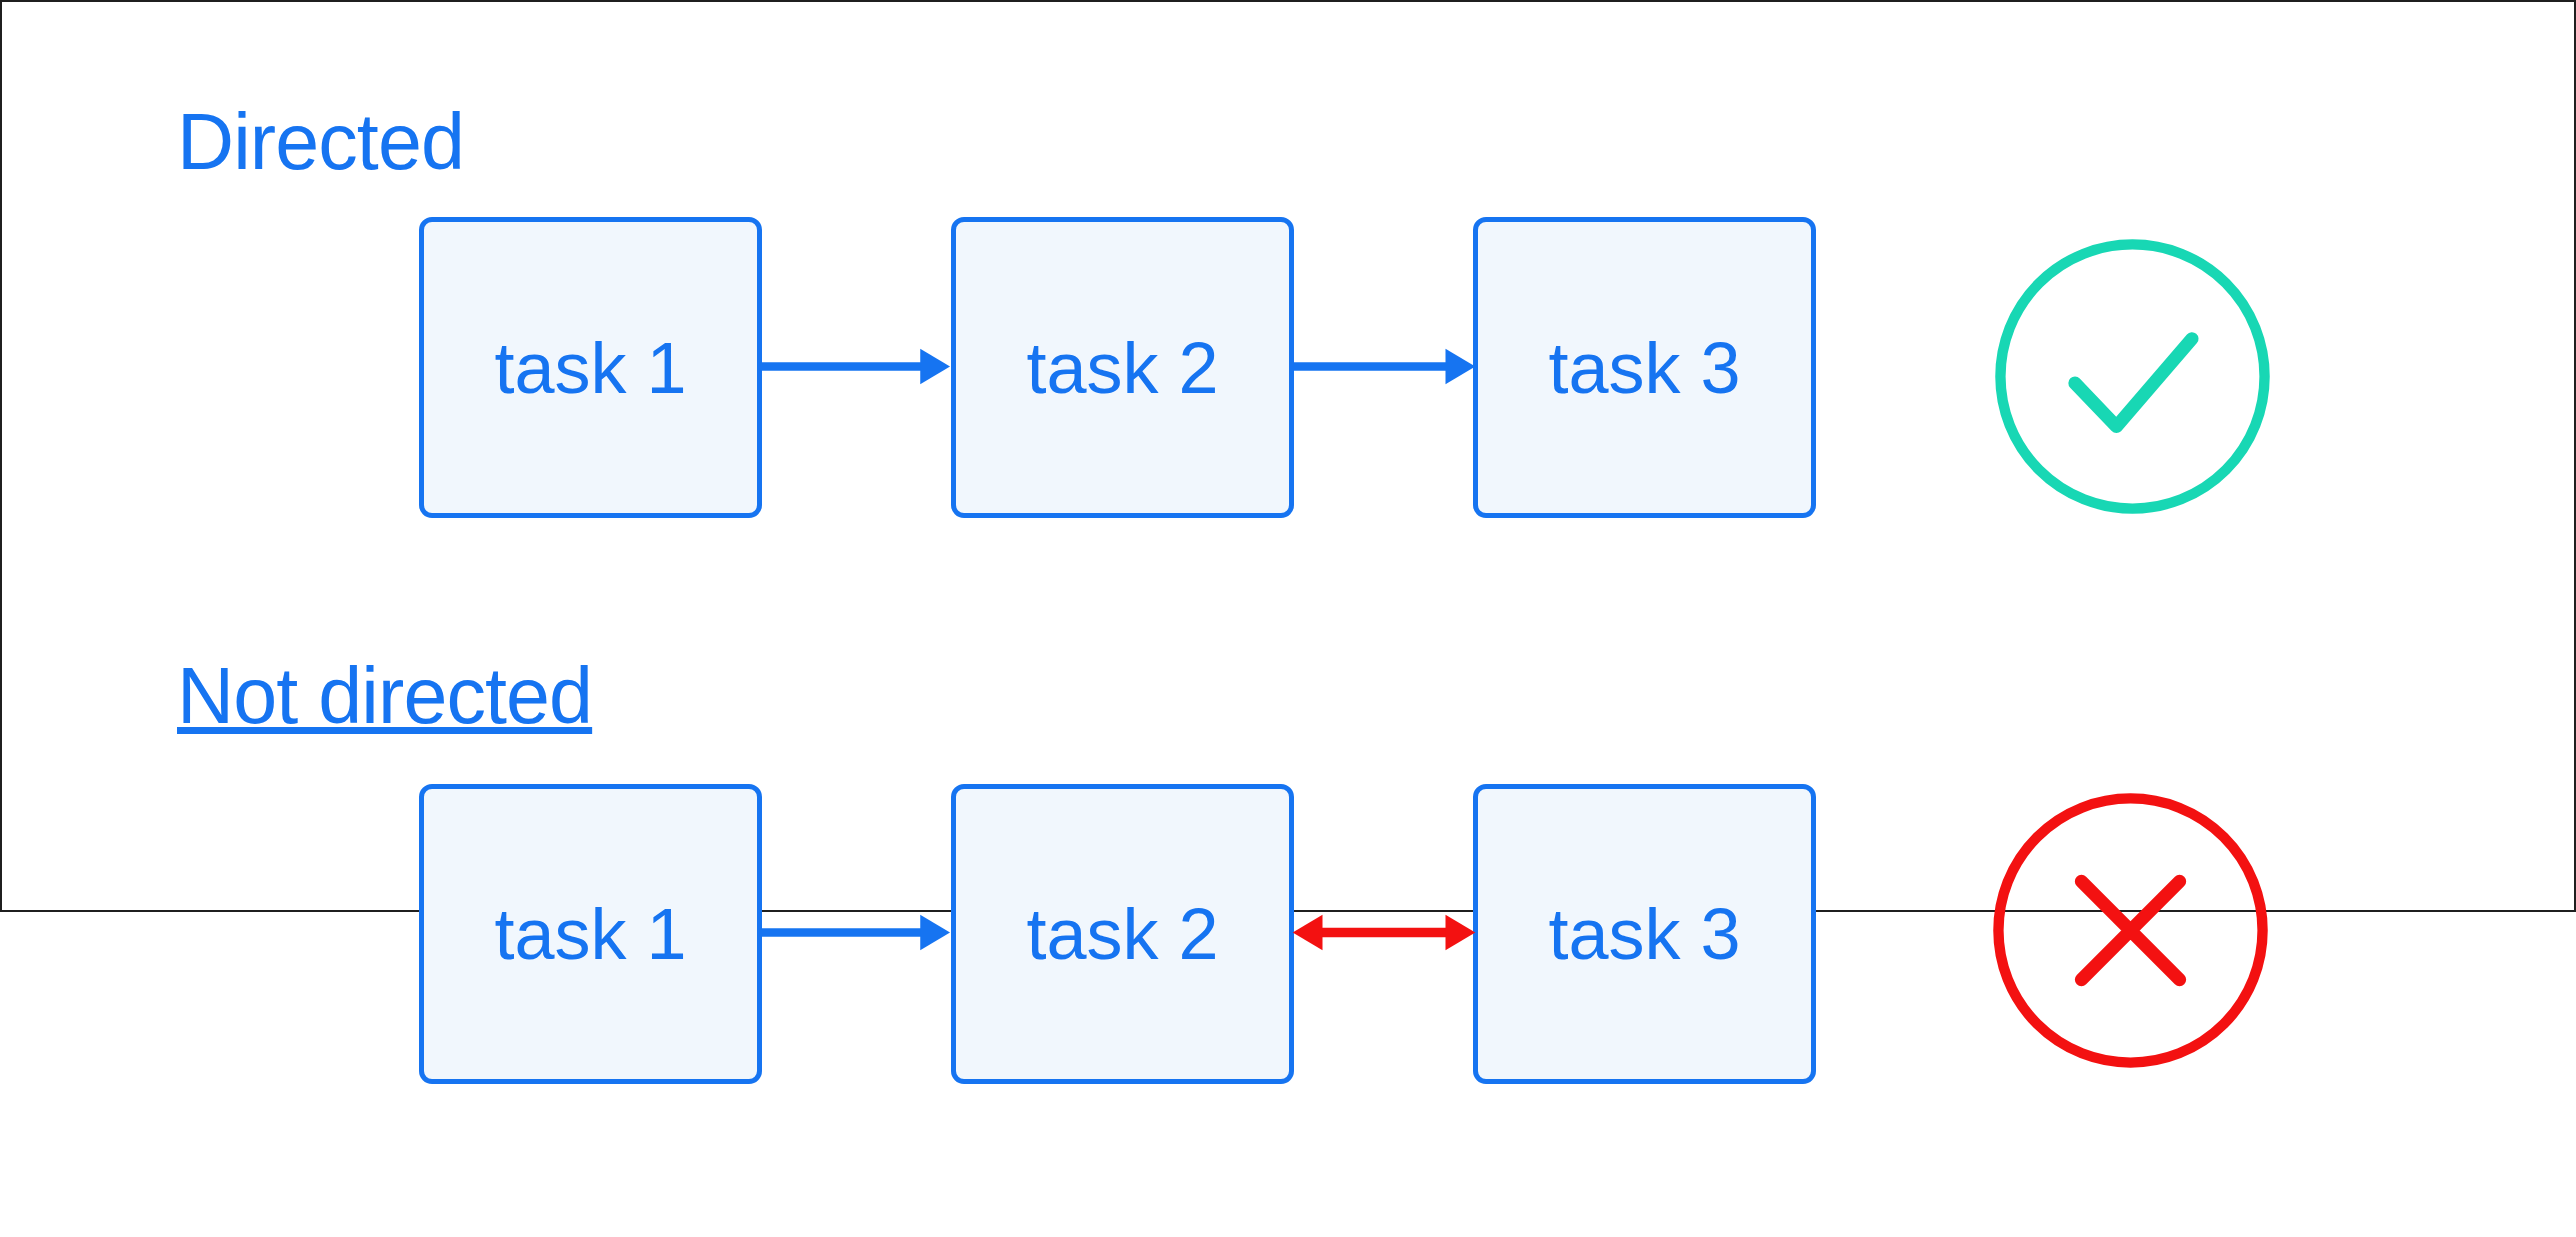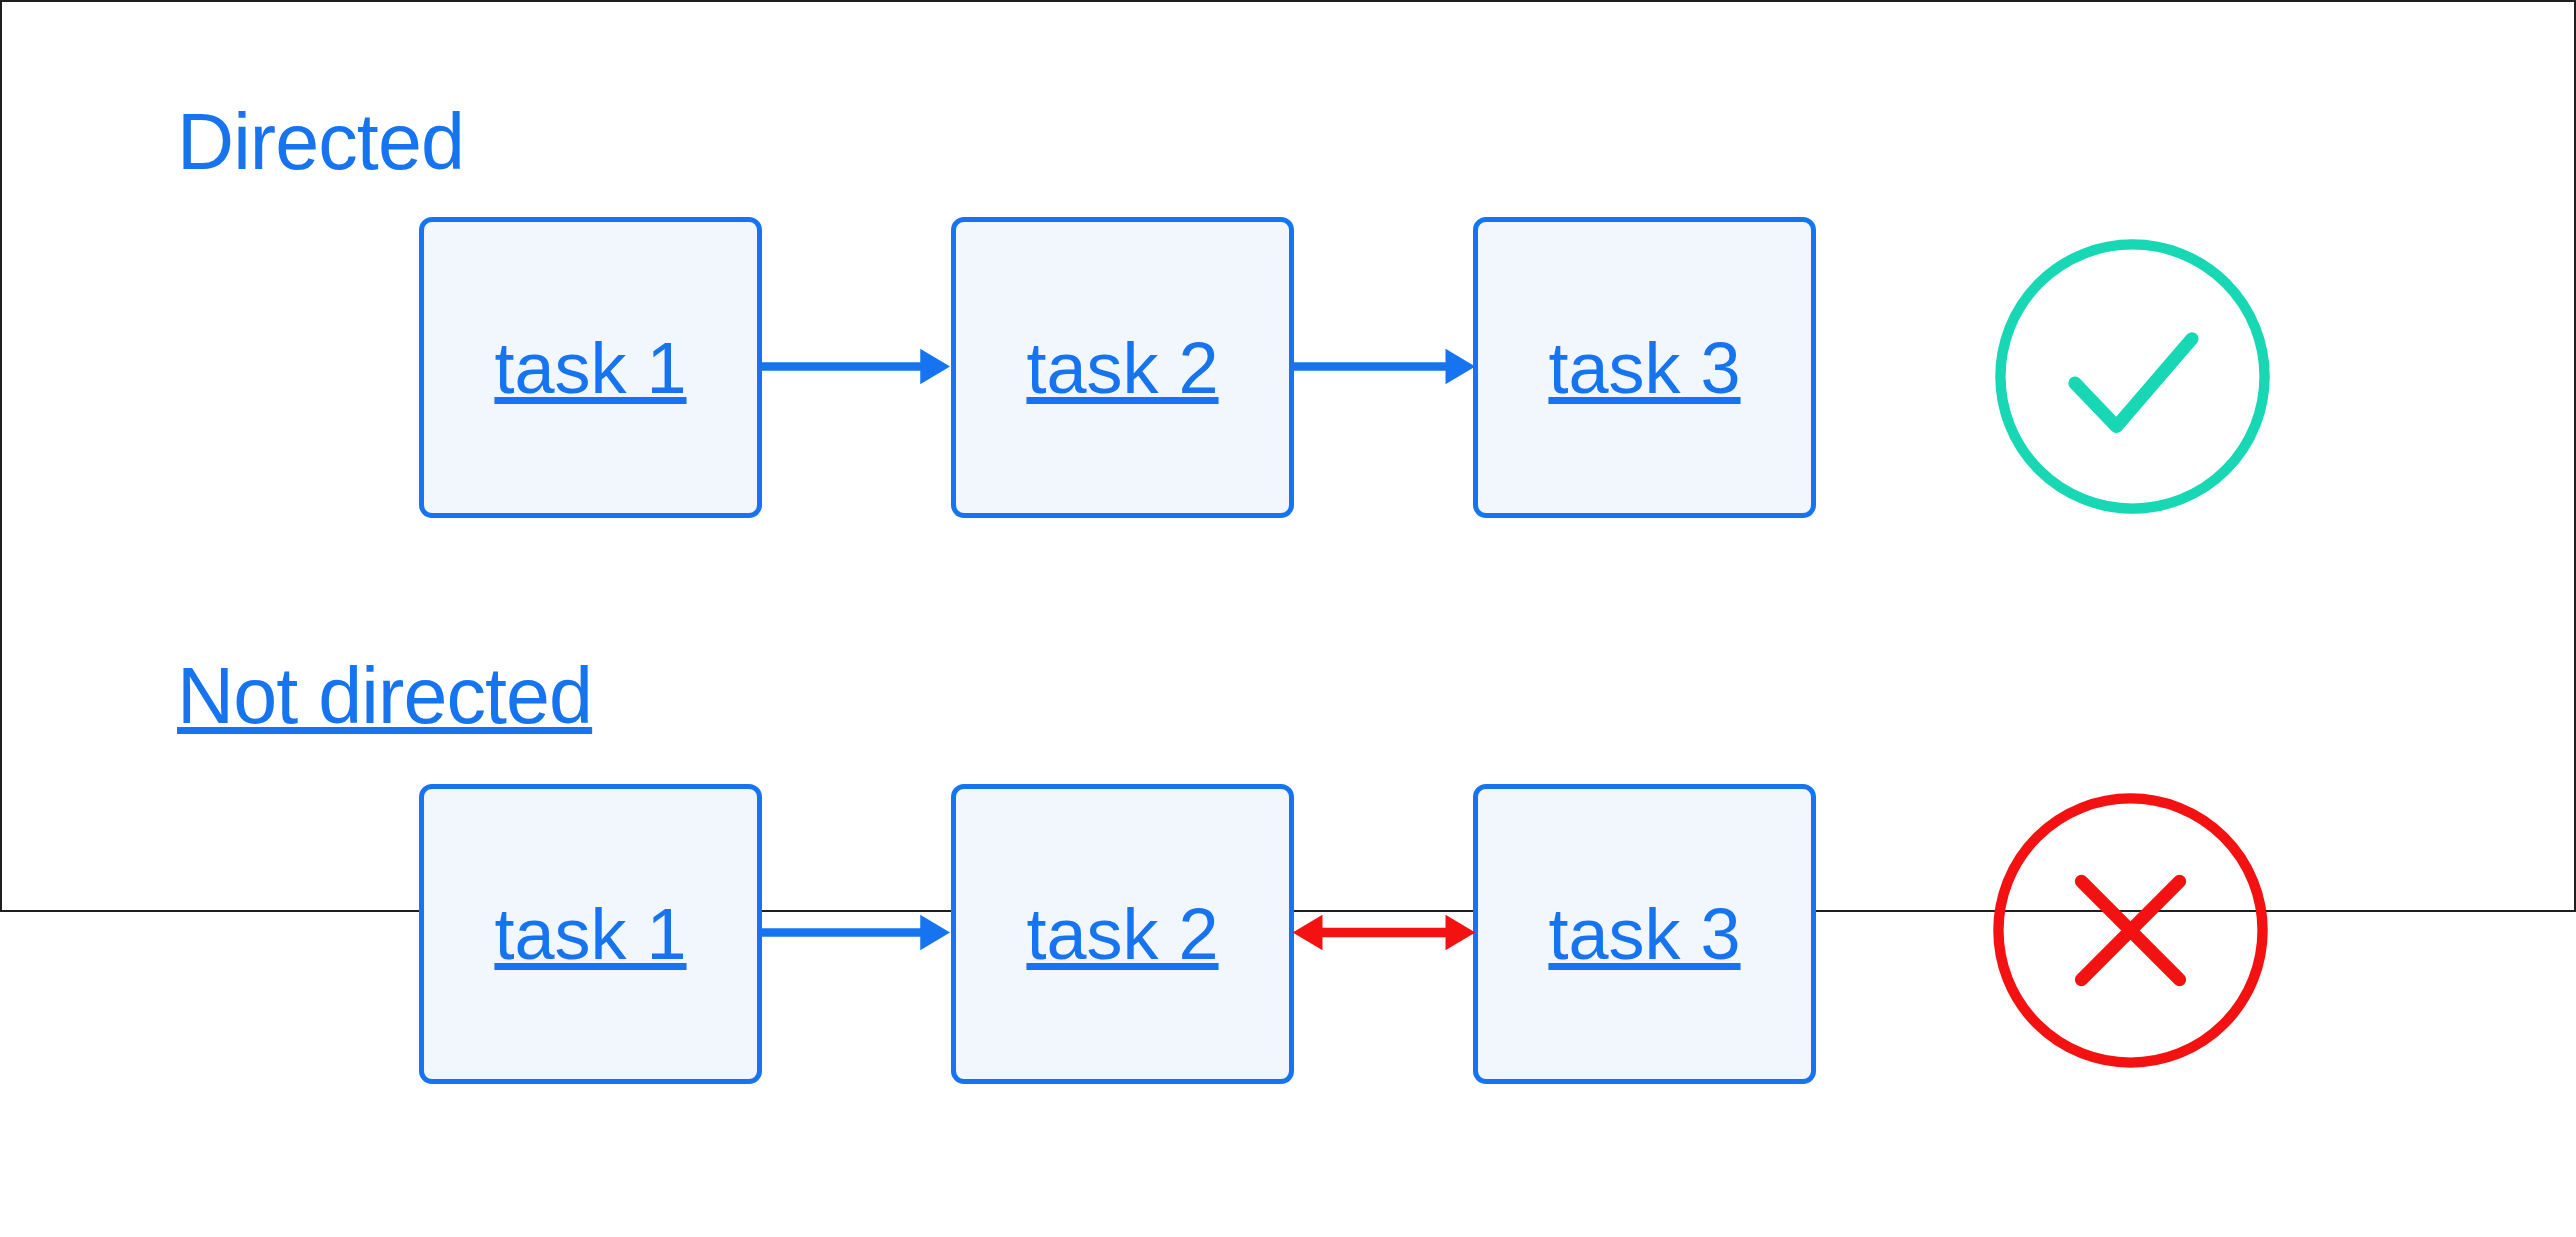--- a/index.html
+++ b/index.html
@@ -36,21 +36,20 @@
     display:flex;align-items:center;justify-content:center;
   }
   .row-top .task-node{top:215px;height:301px;}
   .row-bottom .task-node{top:782px;height:300px;}
   .task-label{
     color:var(--blue);
     font-size:72px;
     font-weight:400;
     line-height:1;
     white-space:nowrap;
-    text-decoration:underline;
   }
   .edge{position:absolute;display:block;}
   .edge line{stroke-width:9;}
   .edge.blue line{stroke:var(--blue);}
   .edge.blue polygon{fill:var(--blue);}
   .edge.red line{stroke:var(--red);stroke-width:10;}
   .edge.red polygon{fill:var(--red);}
   .verdict{position:absolute;width:283px;height:283px;}
   .verdict circle{fill:none;stroke-width:11;}
   .verdict path{fill:none;stroke-width:14;stroke-linecap:round;stroke-linejoin:round;}

